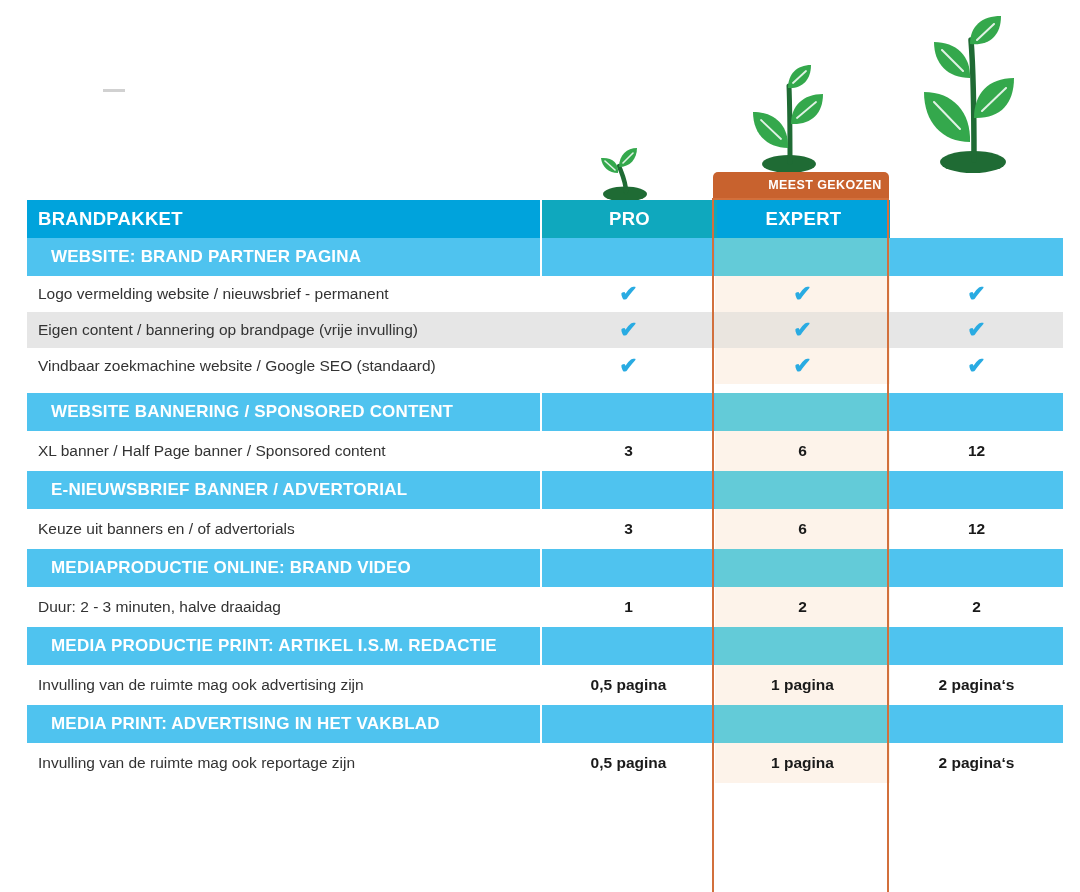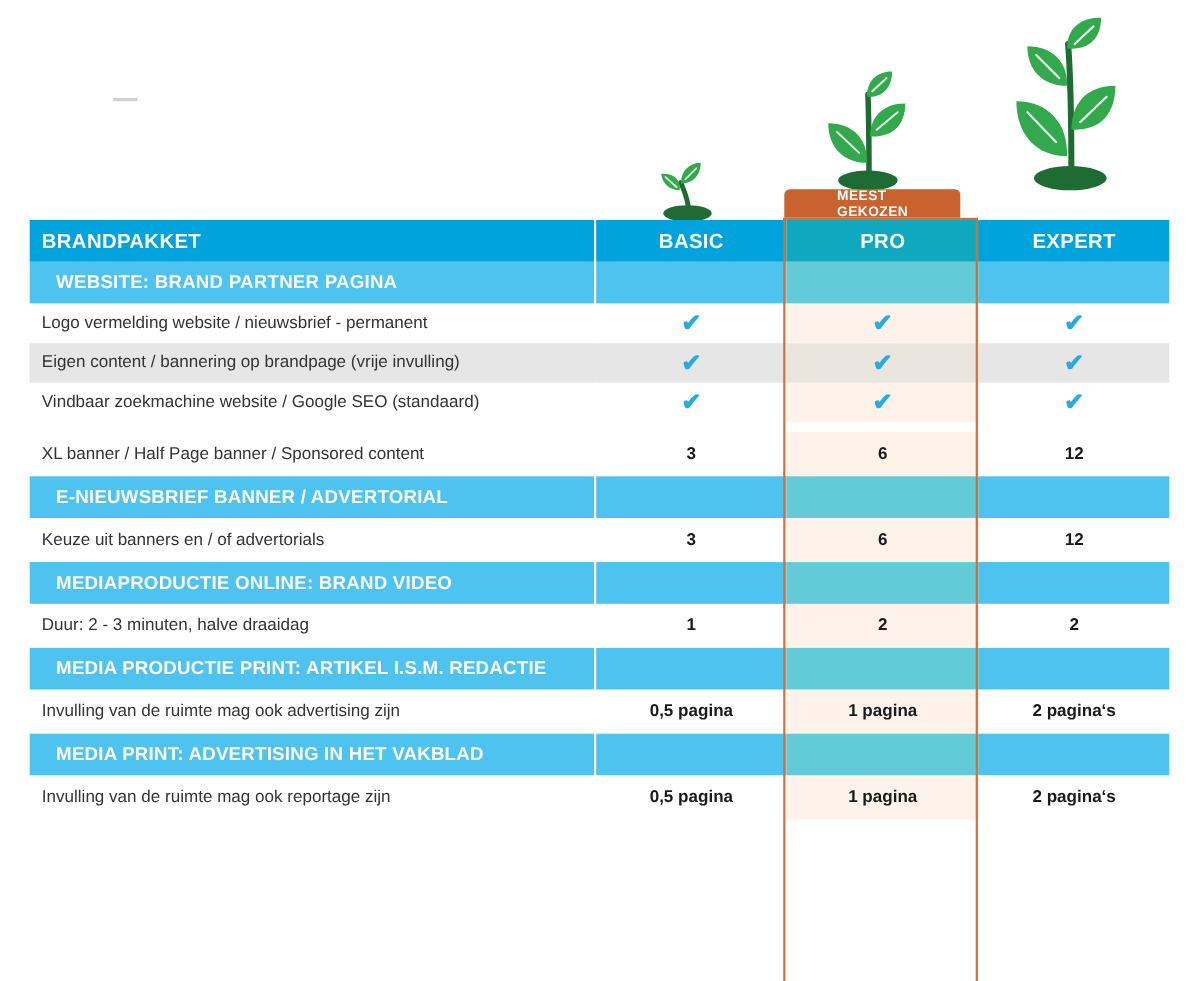--- a/index.html
+++ b/index.html
@@ -17,21 +17,21 @@
     width:22px; height:3px; background:#c9c9c9; opacity:.85;
   }
 
   
   .plant { position:absolute; }
   .plant svg { display:block; }
 
   
   .badge {
     position:absolute; left:713px; top:172px;
-    width:160px; height:26px;
+    width:176px; height:26px;
     background:#C8622E;
     border-radius:5px 5px 0 0;
     color:#ffffff;
     font-size:12.5px; font-weight:bold;
     letter-spacing:.4px;
     display:flex; align-items:center; justify-content:center;
     z-index:6;
     padding-left:48px;
   }
 
@@ -152,21 +152,20 @@
     </svg>
   </div>
 
   <div class="badge">MEEST GEKOZEN</div>
 
   <div class="table">
 
     <div class="row header">
       <div class="cell c-label">BRANDPAKKET</div>
       <div class="cell c-gap"></div>
-      <div class="cell c-val">BASIC</div>
       <div class="cell c-val pro">PRO</div>
       <div class="cell c-val">EXPERT</div>
     </div>
 
     <div class="row section">
       <div class="cell c-label">WEBSITE: BRAND PARTNER PAGINA</div>
       <div class="cell c-gap"></div>
       <div class="cell c-val"></div>
       <div class="cell c-val pro"></div>
       <div class="cell c-val"></div>
@@ -212,20 +211,27 @@
     </div>
 
     <div class="row spacer">
       <div class="cell c-label"></div>
       <div class="cell c-gap"></div>
       <div class="cell c-val"></div>
       <div class="cell c-val pro"></div>
       <div class="cell c-val"></div>
     </div>
 
+    <div class="row section">
+      <div class="cell c-label">WEBSITE BANNERING / SPONSORED CONTENT</div>
+      <div class="cell c-gap"></div>
+      <div class="cell c-val"></div>
+      <div class="cell c-val pro"></div>
+      <div class="cell c-val"></div>
+    </div>
     <div class="row data tall">
       <div class="cell c-label">XL banner / Half Page banner / Sponsored content</div>
       <div class="cell c-gap"></div>
       <div class="cell c-val">3</div>
       <div class="cell c-val pro">6</div>
       <div class="cell c-val">12</div>
     </div>
 
     <div class="row section">
       <div class="cell c-label">E-NIEUWSBRIEF BANNER / ADVERTORIAL</div>

